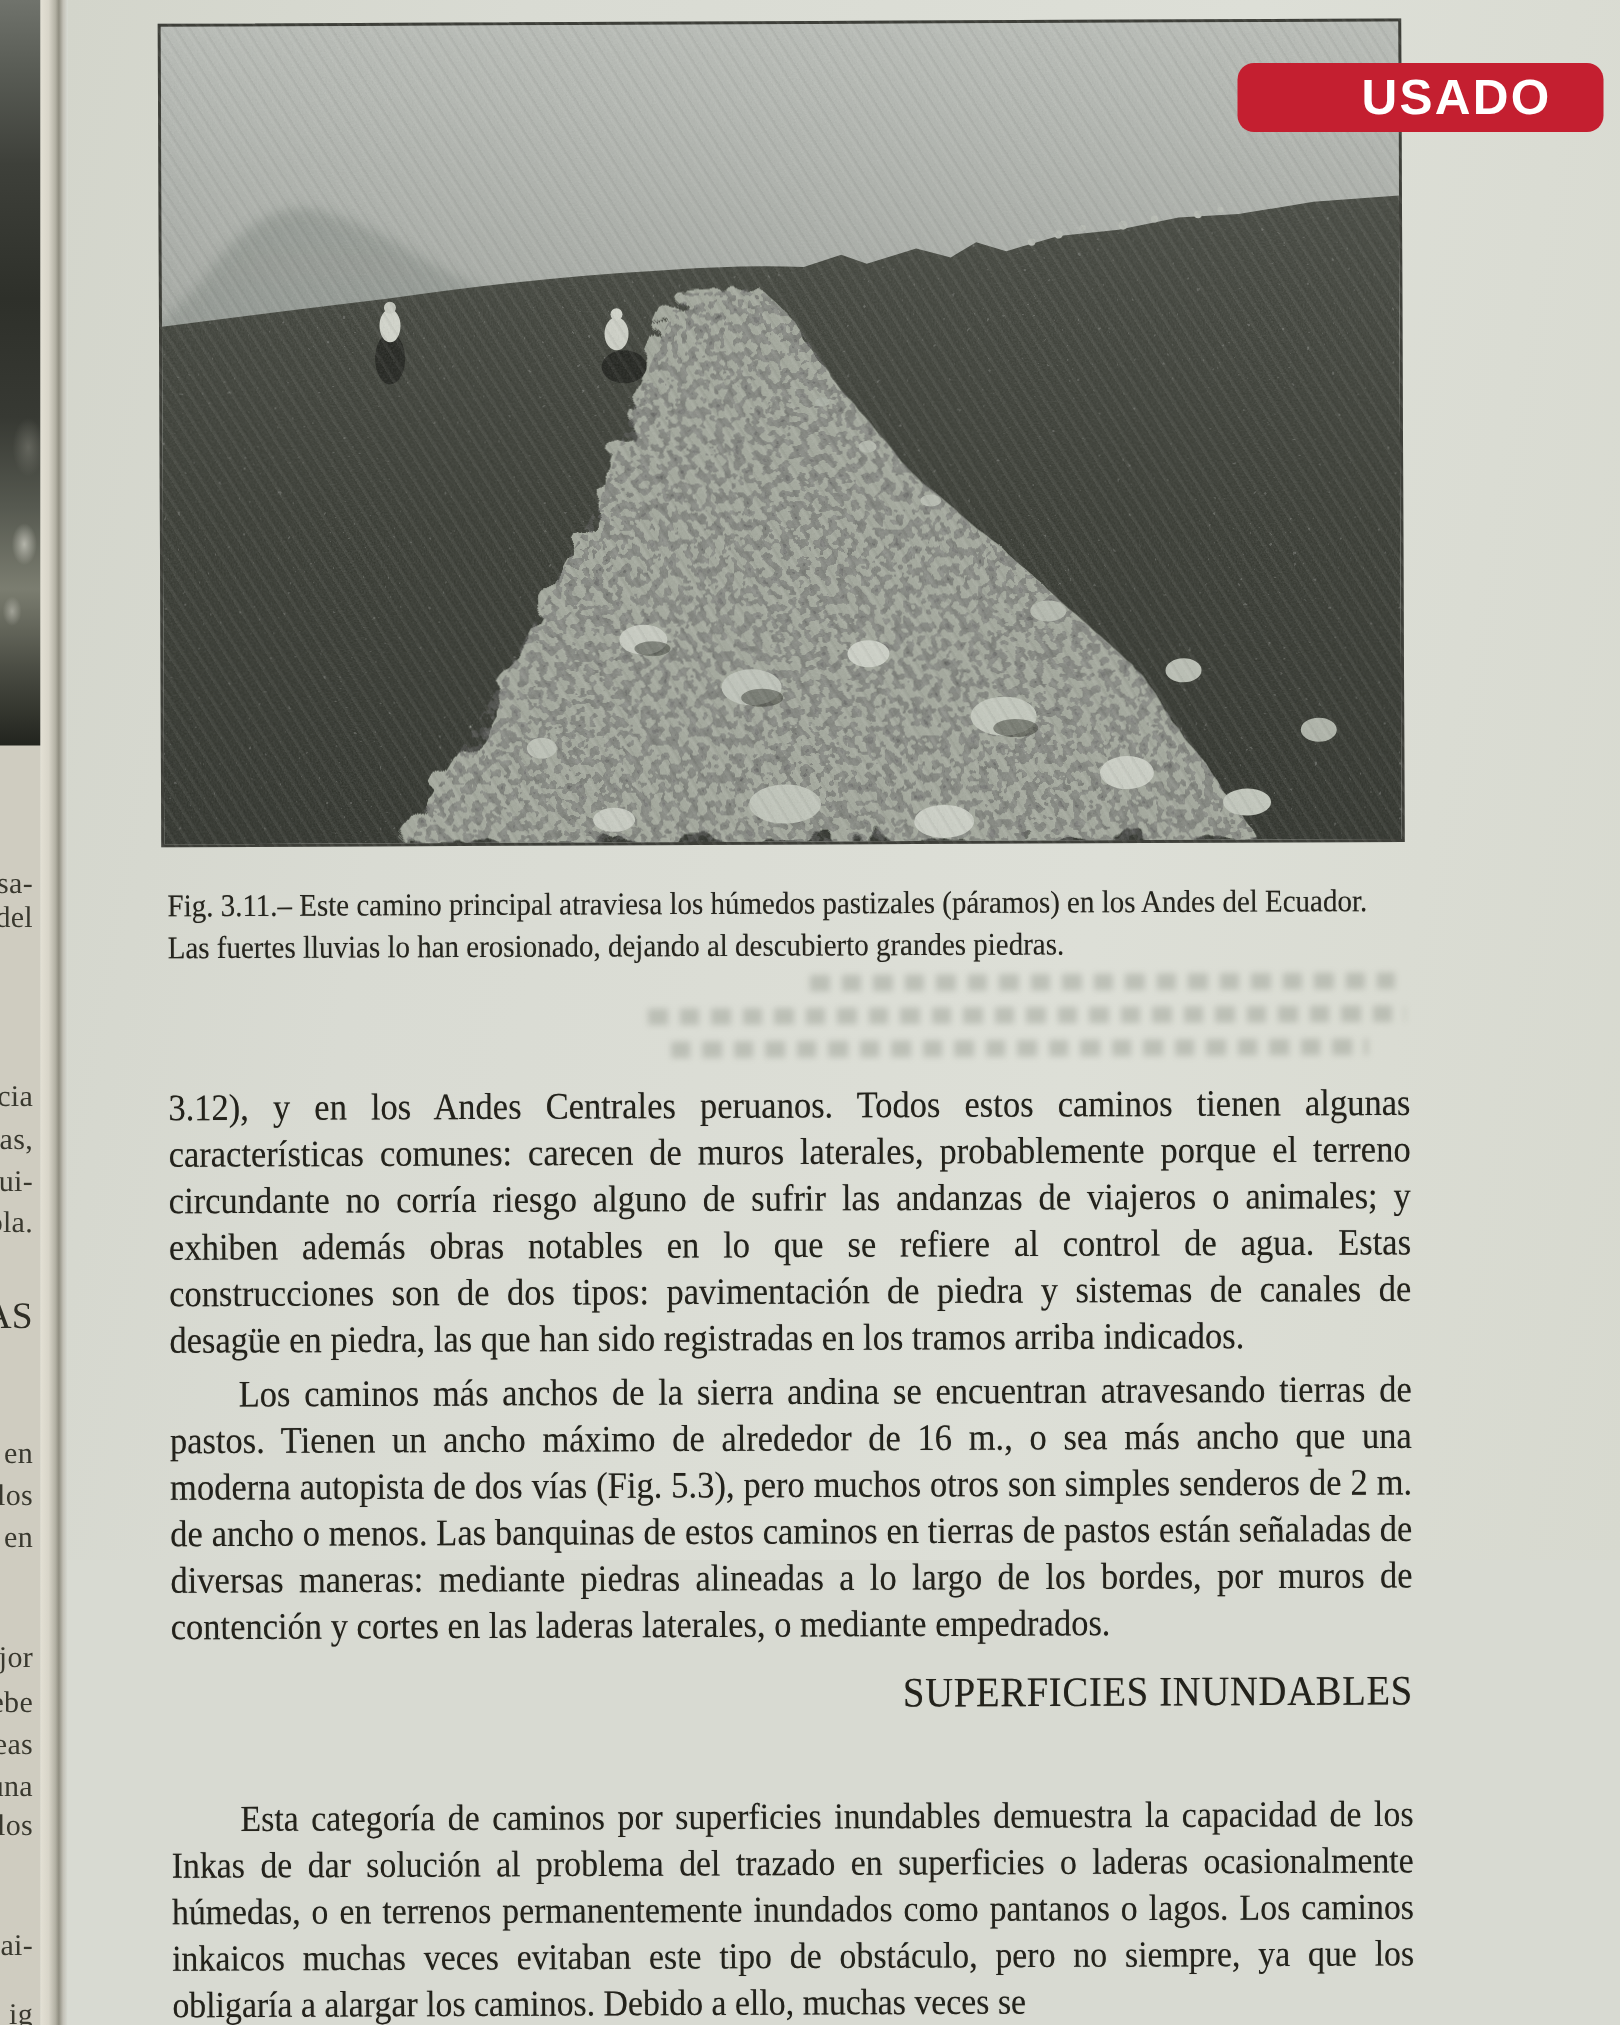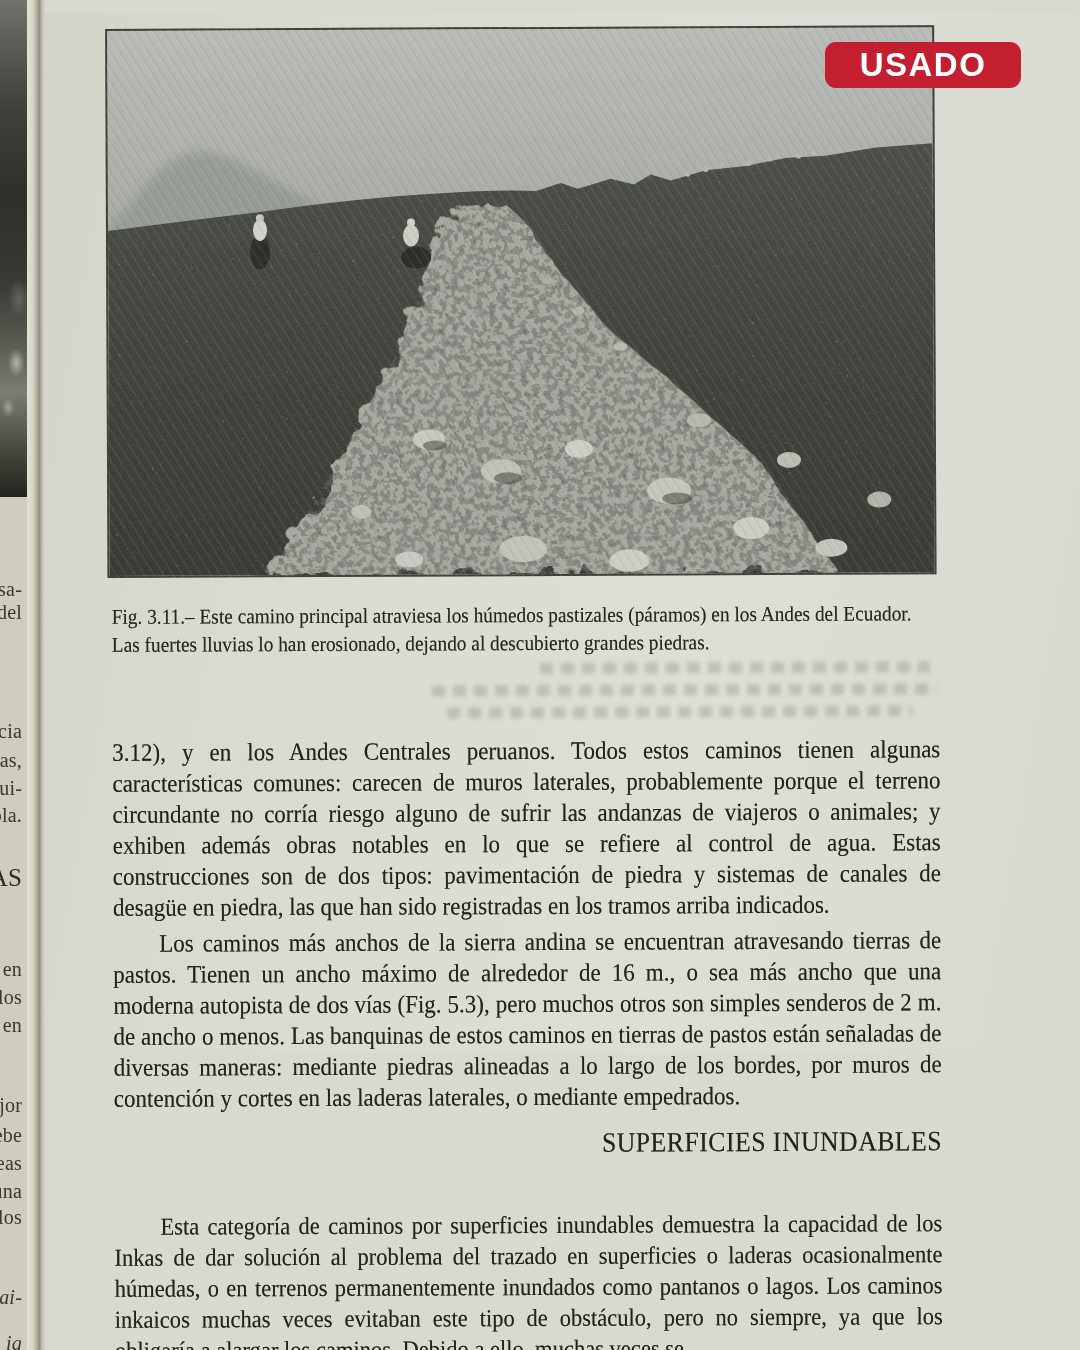--- a/index.html
+++ b/index.html
@@ -12,43 +12,43 @@
   .facing-photo{position:absolute;left:0;top:0;width:27px;height:497px;
     background:
       radial-gradient(ellipse 12px 20px at 60% 73%, rgba(205,205,195,.75), transparent 70%),
       radial-gradient(ellipse 9px 14px at 30% 82%, rgba(195,195,185,.6), transparent 70%),
       radial-gradient(ellipse 14px 26px at 70% 60%, rgba(150,150,140,.4), transparent 75%),
       linear-gradient(180deg,#70736c 0%,#5a5d56 9%,#3e403a 22%,#2e302a 40%,#373933 56%,#565950 68%,#7b7d70 79%,#494b42 90%,#22241e 100%);}
   .fragments{position:absolute;left:0;top:0;width:27px;height:1350px;}
   .frag{position:absolute;right:5px;white-space:nowrap;font-size:20px;color:#39382e;
         filter:blur(.4px);letter-spacing:.2px;}
   .frag.large{font-size:25px;color:#2e2d25;}
-  .frag.italic{font-style:italic;}
+  .frag.italic{}
 
   
   .gutter{position:absolute;left:27px;top:0;width:18px;height:1350px;z-index:3;
     background:linear-gradient(90deg,#e3e0d4 0%,#d8d5c9 30%,#b3b1a4 55%,#908e81 68%,#c2c0b6 84%,#d6d8d0 100%);}
 
   
-  .page{position:absolute;left:45px;top:13px;width:1035px;height:1040px;
+  .page{position:absolute;left:45px;top:0;width:1035px;height:1040px;
     background:linear-gradient(100deg,#d3d5cb 0%,#d9dbd3 25%,#dddfd7 65%,#d7d9cf 100%);}
   .page-inner{position:absolute;left:-45px;top:0;width:1080px;height:1350px;
     transform:rotate(-0.25deg);transform-origin:540px 675px;}
 
   
   .photo{position:absolute;left:108px;top:14px;width:825px;height:545px;
     border:2px solid #3e3f39;background:#a8aca6;}
   .photo svg{display:block;}
   .streaks{position:absolute;left:108px;top:14px;width:829px;height:549px;pointer-events:none;
     background:repeating-linear-gradient(58deg,rgba(242,242,236,.055) 0 1.5px,rgba(18,18,16,.045) 3px 4px,transparent 4px 8px);}
 
   
   .badge{position:absolute;left:825px;top:42px;width:196px;height:46px;border-radius:11px;
     display:flex;align-items:center;justify-content:center;z-index:20;
-    font-family:"Liberation Sans",sans-serif;font-weight:bold;font-size:33px;letter-spacing:1.5px;}
+    font-family:"Liberation Sans",sans-serif;font-weight:bold;font-size:33px;letter-spacing:1.5px;padding-left:48px;}
 
   
   .condensed{transform:scaleX(0.92);transform-origin:0 0;}
   .caption{position:absolute;left:112px;top:588px;width:905px;font-size:21px;line-height:28px;
     color:#262ožsomething}
   
   .caption{position:absolute;left:112px;top:588px;width:905px;font-size:21px;line-height:28px;
     color:#26251e;text-shadow:0 0 .5px rgba(20,20,15,.4);}
   .caption .cap-line{display:block;}
   .ghost{position:absolute;filter:blur(2.2px);height:11px;opacity:.55;

